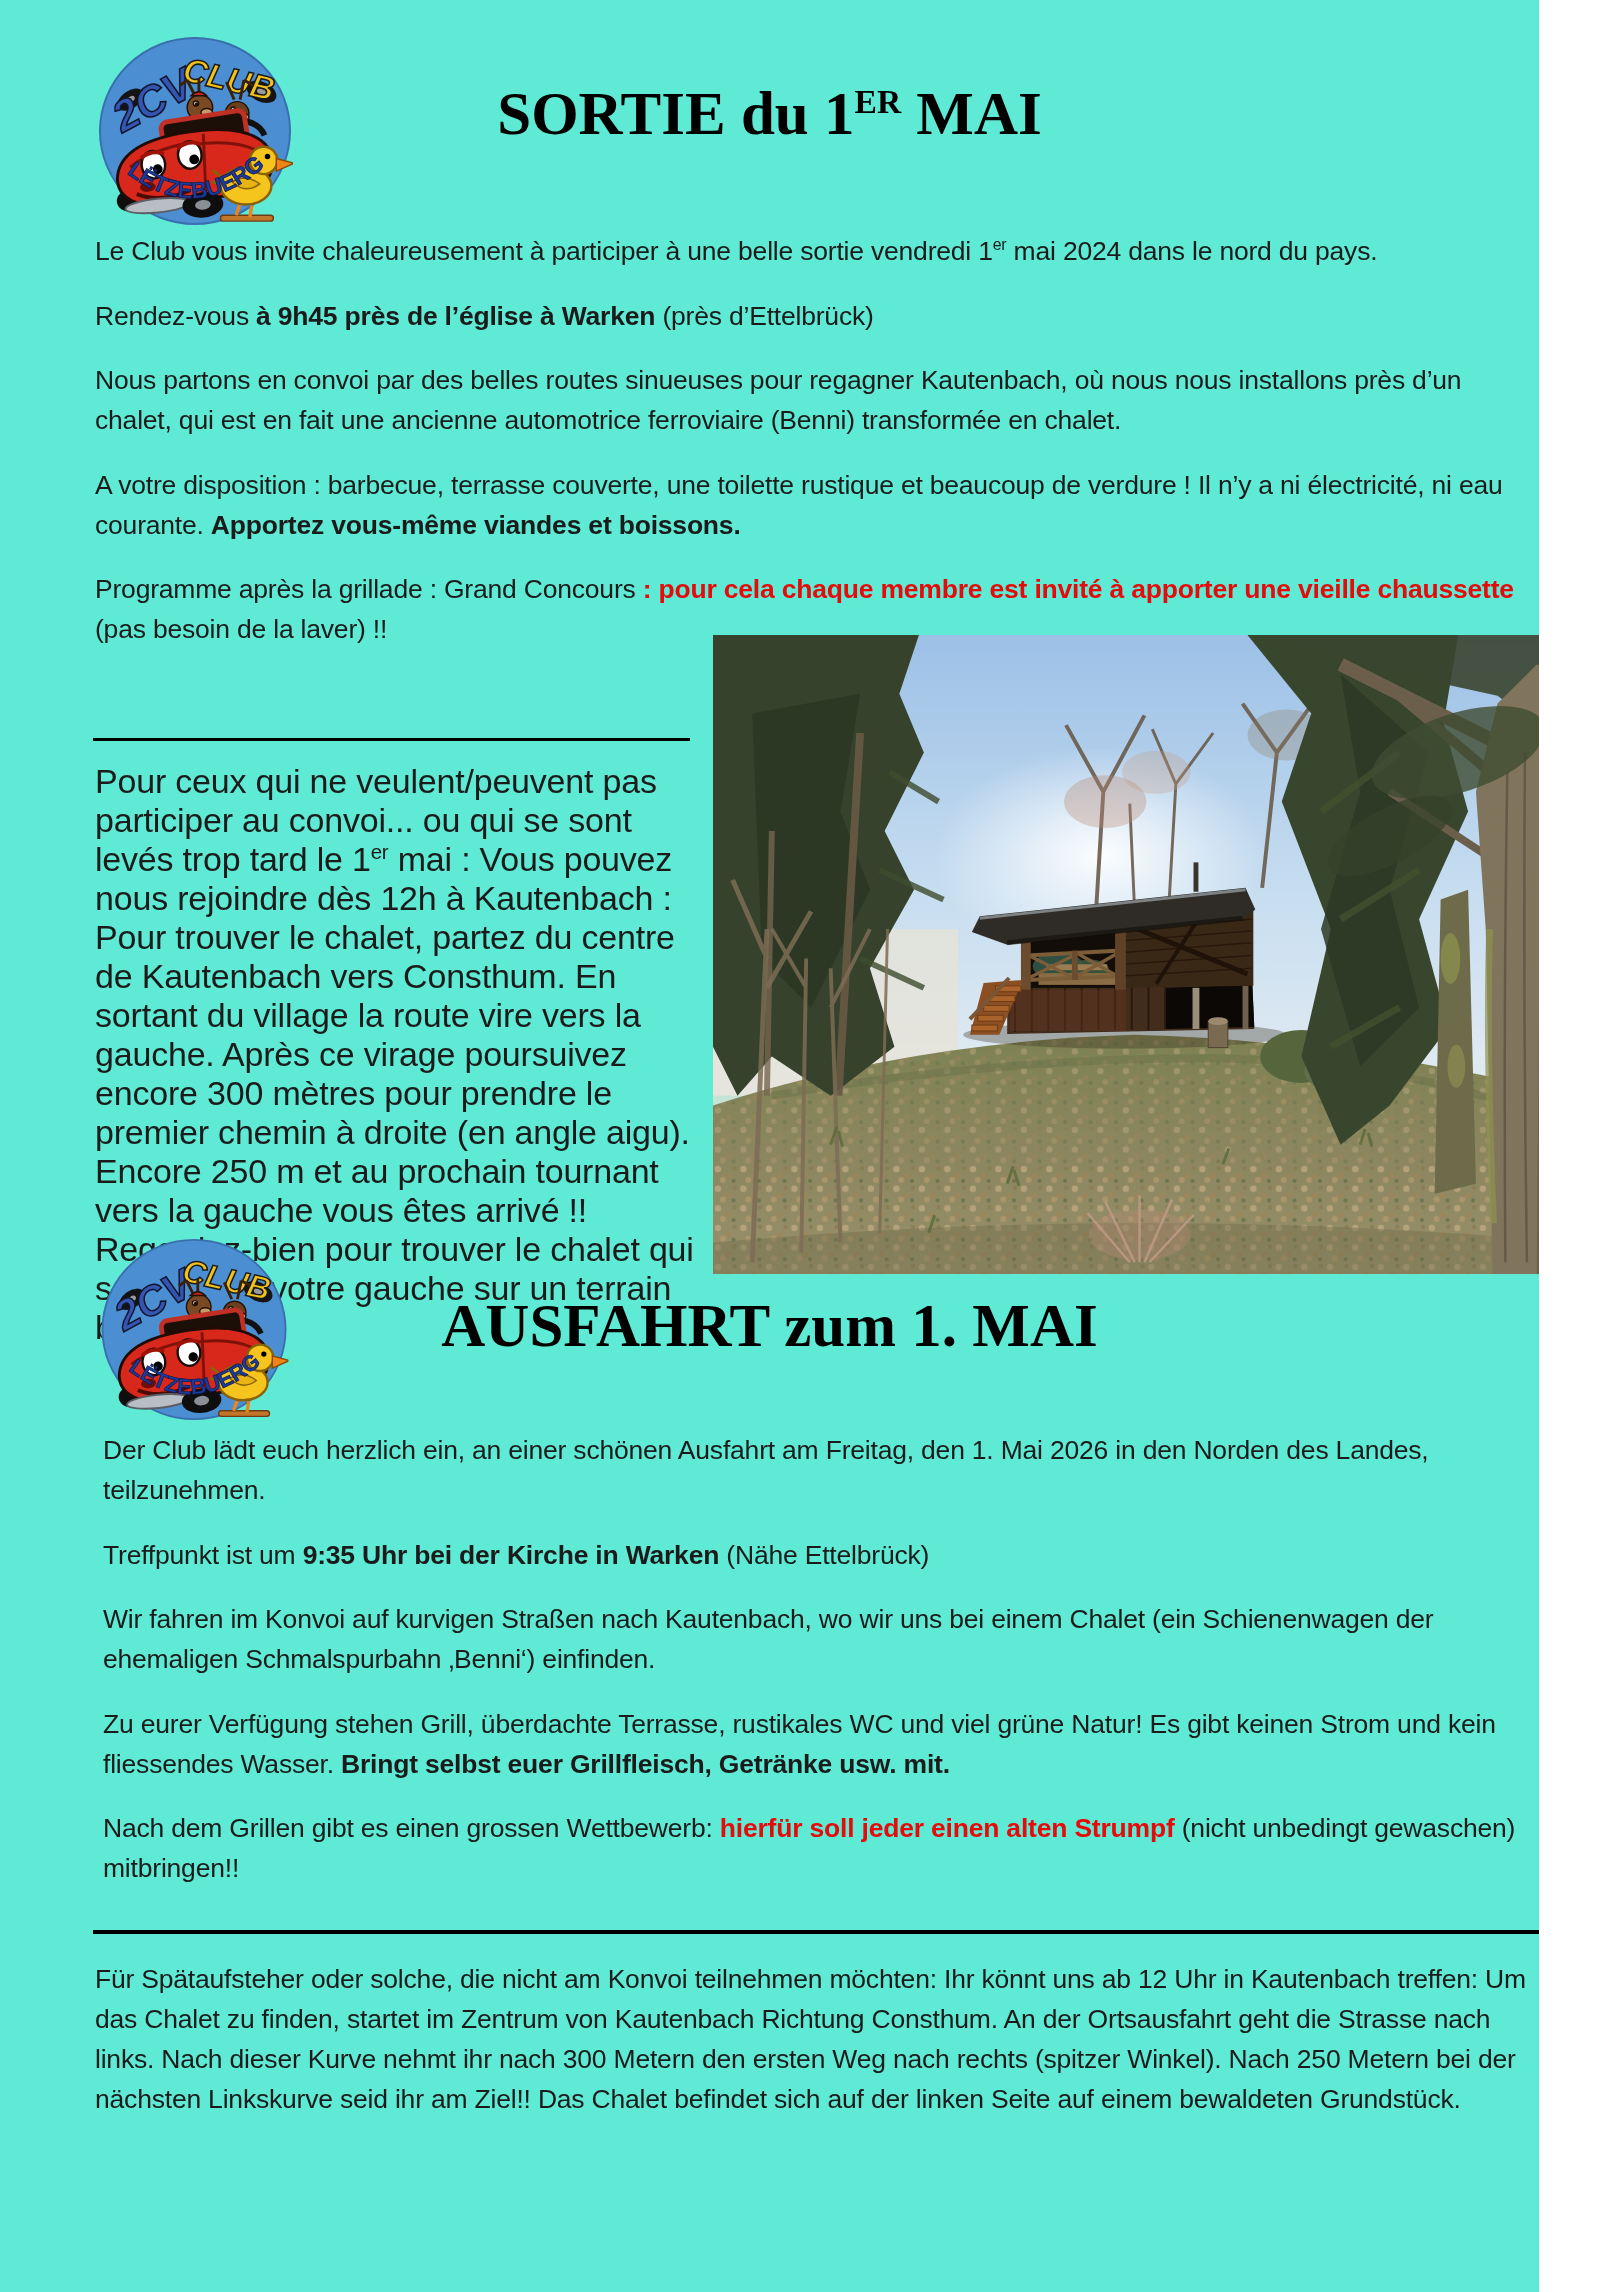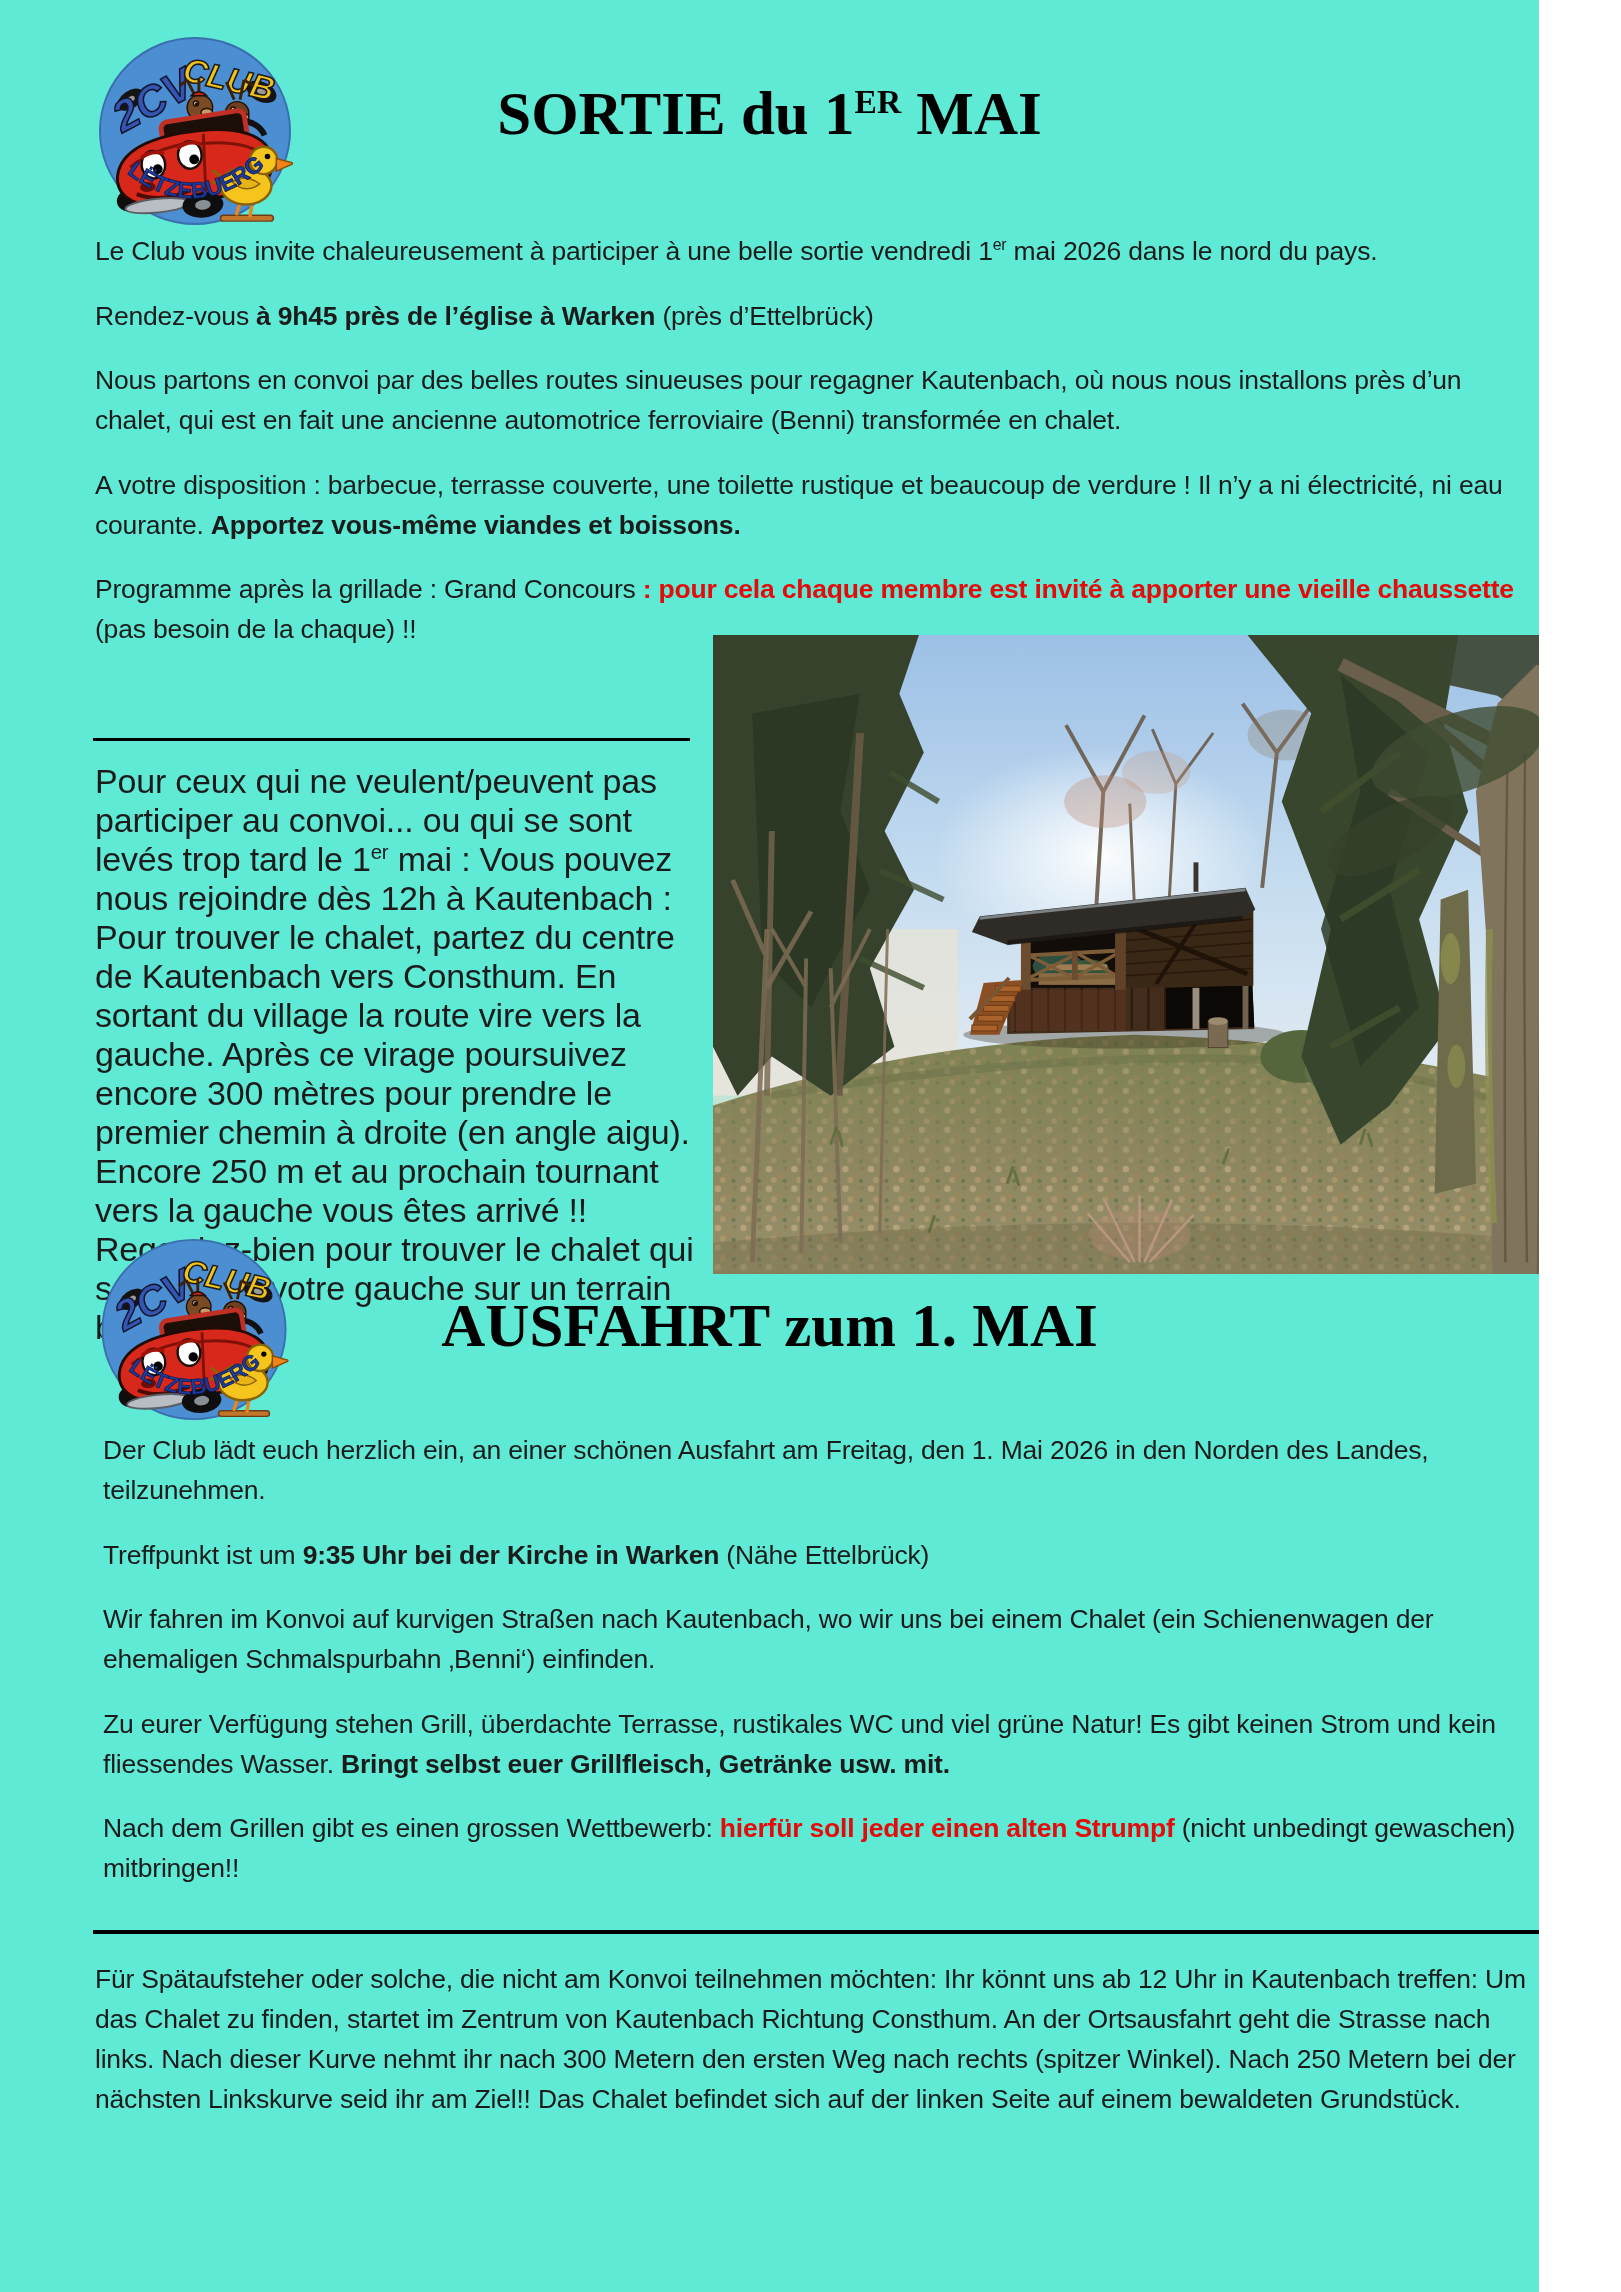--- a/index.html
+++ b/index.html
@@ -108,25 +108,25 @@
 </svg>
 
 <div class="page" style="color: rgb(27, 27, 27);">
 
   <svg class="club-logo" id="logo-fr" viewBox="0 0 200 196">
       <use href="#clubLogo"></use>
     </svg>
   <h1 class="doc-title" id="title-fr"><span>SORTIE du 1</span><sup>ER</sup><span> MAI</span></h1>
 
   <div class="textblock" id="fr-paras">
-    <p><span>Le Club vous invite chaleureusement à participer à une belle sortie vendredi 1</span><sup>er</sup><span> mai 2026 dans le nord du pays.</span></p>
+    <p><span>Le Club vous invite chaleureusement à participer à une belle sortie vendredi 1</span><sup>er</sup><span> mai 2024 dans le nord du pays.</span></p>
     <p><span>Rendez-vous </span><span class="b">à 9h45 près de l’église à Warken </span><span>(près d’Ettelbrück)</span></p>
     <p><span>Nous partons en convoi par des belles routes sinueuses pour regagner Kautenbach, où nous nous installons près d’un chalet, qui est en fait une ancienne automotrice ferroviaire (Benni) transformée en chalet.</span></p>
     <p><span>A votre disposition : barbecue, terrasse couverte, une toilette rustique et beaucoup de verdure ! Il n’y a ni électricité, ni eau courante. </span><span class="b">Apportez vous-même viandes et boissons.</span></p>
-    <p><span>Programme après la grillade : Grand Concours </span><span class="b red">: pour cela chaque membre est invité à apporter une vieille chaussette </span><span>(pas besoin de la chaque) !!</span></p>
+    <p><span>Programme après la grillade : Grand Concours </span><span class="b red">: pour cela chaque membre est invité à apporter une vieille chaussette </span><span>(pas besoin de la laver) !!</span></p>
   </div>
 
   <hr class="rule" id="divider-1">
   <div class="textblock" id="side-col">
     <p><span>Pour ceux qui ne veulent/peuvent pas participer au convoi... ou qui se sont levés trop tard le 1</span><sup>er</sup><span> mai : Vous pouvez nous rejoindre dès 12h à Kautenbach : Pour trouver le chalet, partez du centre de Kautenbach vers Consthum. En sortant du village la route vire vers la gauche. Après ce virage poursuivez encore 300 mètres pour prendre le premier chemin à droite (en angle aigu). Encore 250 m et au prochain tournant vers la gauche vous êtes arrivé !! Regardez-bien pour trouver le chalet qui se trouve à votre gauche sur un terrain boisé !</span></p>
   </div>
 
   <svg id="photo" viewBox="0 0 878 652" preserveAspectRatio="none" xmlns="http://www.w3.org/2000/svg">
     <defs>
       <linearGradient id="skyG" x1="0" y1="0" x2="0" y2="1">

